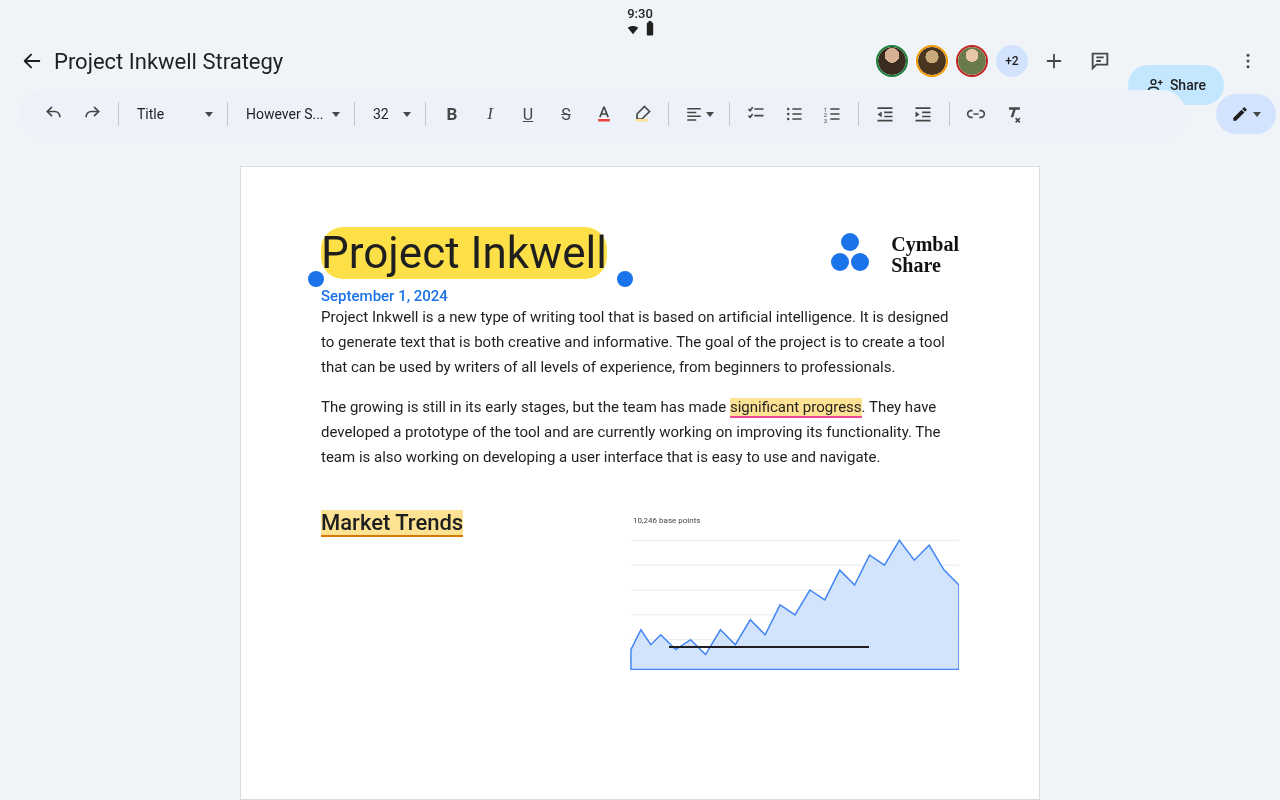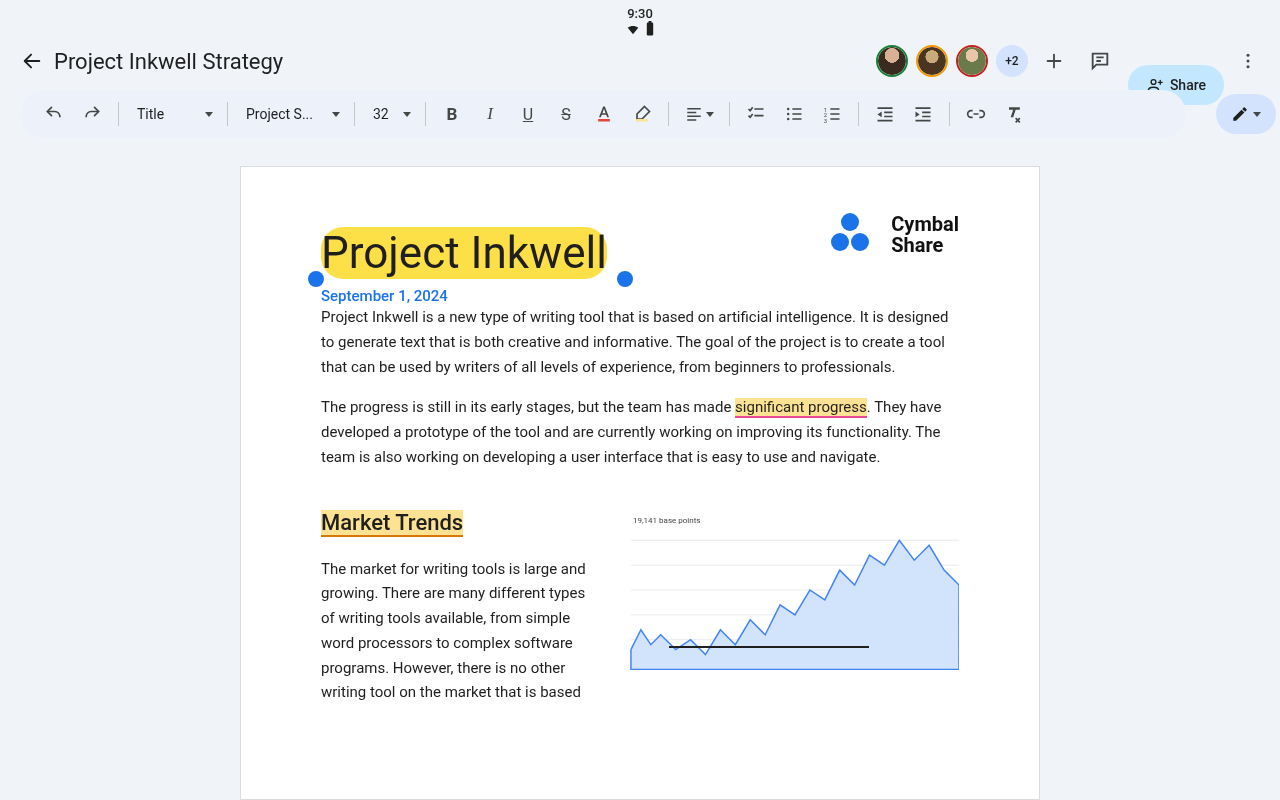--- a/index.html
+++ b/index.html
@@ -35,21 +35,21 @@
 
 .doc-area { position:absolute; top: 166px; left:0; right:0; bottom:0; display:flex; justify-content:center; }
 .page { width: 800px; background:#fff; border:1px solid #dadce0; padding: 60px 80px 0 80px; position:relative;}
 .title-row { position:relative; }
 .doc-h1 { font-size: 44px; font-weight: 400; color:#1f1f1f; display:inline-block;}
 .sel-bg { background: #fde047; border-radius: 22px; }
 .sel-handle { position:absolute; width:16px; height:16px; background:#1a73e8; border-radius:50%;}
 .handle-start { left:-13px; top: 44px;}
 .handle-end { top: 44px;}
 .doc-date { color:#1a73e8; font-size:15px; font-weight:500; margin-top: 8px;}
-.logo-block { position:absolute; right: 80px; top: 46px; display:flex; align-items:center; gap:20px; }
+.logo-block { position:absolute; right: 80px; top: 66px; display:flex; align-items:center; gap:20px;font-family:Liberation Serif, serif; }
 .logo-dots { position:relative; width:44px; height:44px;}
 .logo-dots .d { position:absolute; width:18px; height:18px; border-radius:50%; background:#1a73e8;}
 .logo-text { font-size:20px; font-weight:700; line-height:1.05; color:#111;}
 .section-h { font-size:22px; font-weight:500; margin-top: 46px; margin-bottom: 10px; color:#1f1f1f;}
 .section-h.hl { display:inline-block; background:#fde293; border-bottom: 2px solid #d97706;}
 .body-text { font-size:15px; color:#1f1f1f; line-height:1.65; margin-bottom: 16px;}
 .hl-span { background:#fde293; border-bottom: 2px solid #ec4899;}
 .market-row { display:flex; gap: 20px; margin-top: 40px; }
 .market-left { width: 280px; }
 .market-left .section-h { margin-top:0;}
@@ -139,21 +139,21 @@
           <path fill="none" stroke="#444746" stroke-width="2" d="M20 9h-9a6 6 0 00-6 6v1"></path>
         </svg>
       </div>
   <div class="tsep"></div>
   <div class="tdropdown" style="width:92px">
         <span class="dd-label">Title</span>
         <span class="caret"></span>
       </div>
   <div class="tsep"></div>
   <div class="tdropdown" style="width:110px">
-        <span class="dd-label">Project S...</span>
+        <span class="dd-label">However S...</span>
         <span class="caret"></span>
       </div>
   <div class="tsep"></div>
   <div class="tdropdown" style="width:54px">
         <span class="dd-label">32</span>
         <span class="caret"></span>
       </div>
   <div class="tsep"></div>
   <div class="tbtn">
         <span style="font-weight:700;font-size:17px;color:#444746">B</span>
@@ -258,30 +258,29 @@
 
     <div class="title-row">
       <span class="doc-h1 sel-bg">Project Inkwell</span>
       <div class="sel-handle handle-start"></div>
       <div class="sel-handle handle-end" style="left:296px"></div>
     </div>
     <div class="doc-date">September 1, 2024</div>
 
     <p class="body-text">Project Inkwell is a new type of writing tool that is based on artificial intelligence. It is designed to generate text that is both creative and informative. The goal of the project is to create a tool that can be used by writers of all levels of experience, from beginners to professionals.</p>
     <p class="body-text">
-      <span>The progress is still in its early stages, but the team has made </span><span class="hl-span">significant progress</span><span>. They have developed a prototype of the tool and are currently working on improving its functionality. The team is also working on developing a user interface that is easy to use and navigate.</span>
+      <span>The growing is still in its early stages, but the team has made </span><span class="hl-span">significant progress</span><span>. They have developed a prototype of the tool and are currently working on improving its functionality. The team is also working on developing a user interface that is easy to use and navigate.</span>
     </p>
 
     <div class="market-row">
       <div class="market-left">
         <h2 class="section-h hl">Market Trends</h2>
-        <p class="body-text" style="margin-top:10px">The market for writing tools is large and growing. There are many different types of writing tools available, from simple word processors to complex software programs. However, there is no other writing tool on the market that is based</p>
       </div>
       <div class="chart-box">
-        <div class="chart-note">19,141 base points</div>
+        <div class="chart-note">10,246 base points</div>
         <svg class="chart-svg" viewBox="0 0 340 160">
           <g stroke="#e8eaed" stroke-width="1">
             <line x1="10" y1="30" x2="340" y2="30"></line>
               <line x1="10" y1="55" x2="340" y2="55"></line>
             <line x1="10" y1="80" x2="340" y2="80"></line>
               <line x1="10" y1="105" x2="340" y2="105"></line>
             <line x1="10" y1="130" x2="340" y2="130"></line>
           </g>
           <path fill="#d2e3fc" stroke="#4285f4" stroke-width="1.5" d="M10,140 L20,120 L30,135 L40,125 L55,140 L70,130 L85,145 L100,120 L115,135 L130,110 L145,125 L160,95 L175,105 L190,80 L205,90 L220,60 L235,75 L250,45 L265,55 L280,30 L295,50 L310,35 L325,60 L340,75 L340,160 L10,160 Z"></path>
         </svg>

